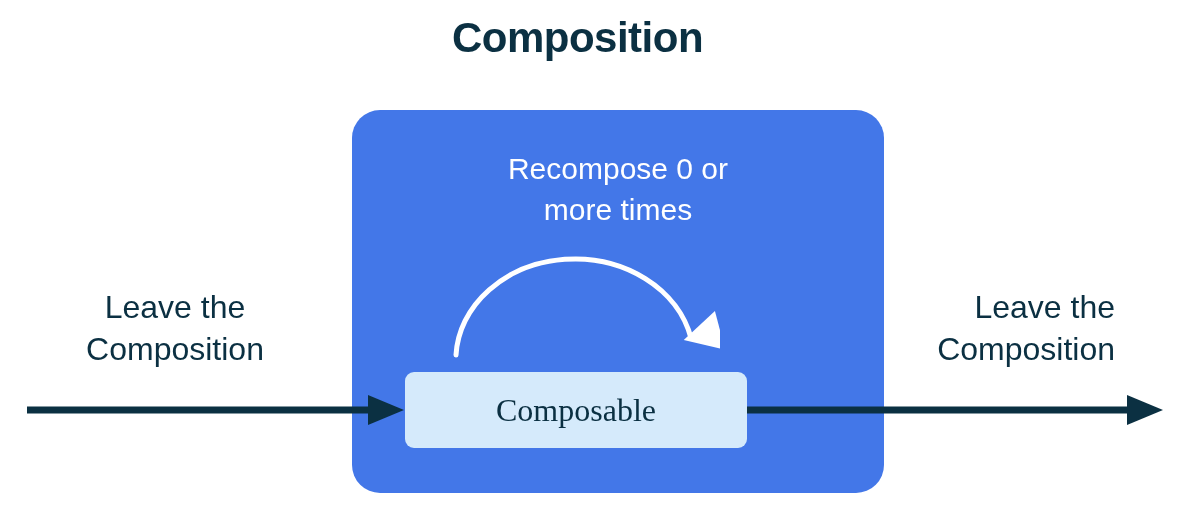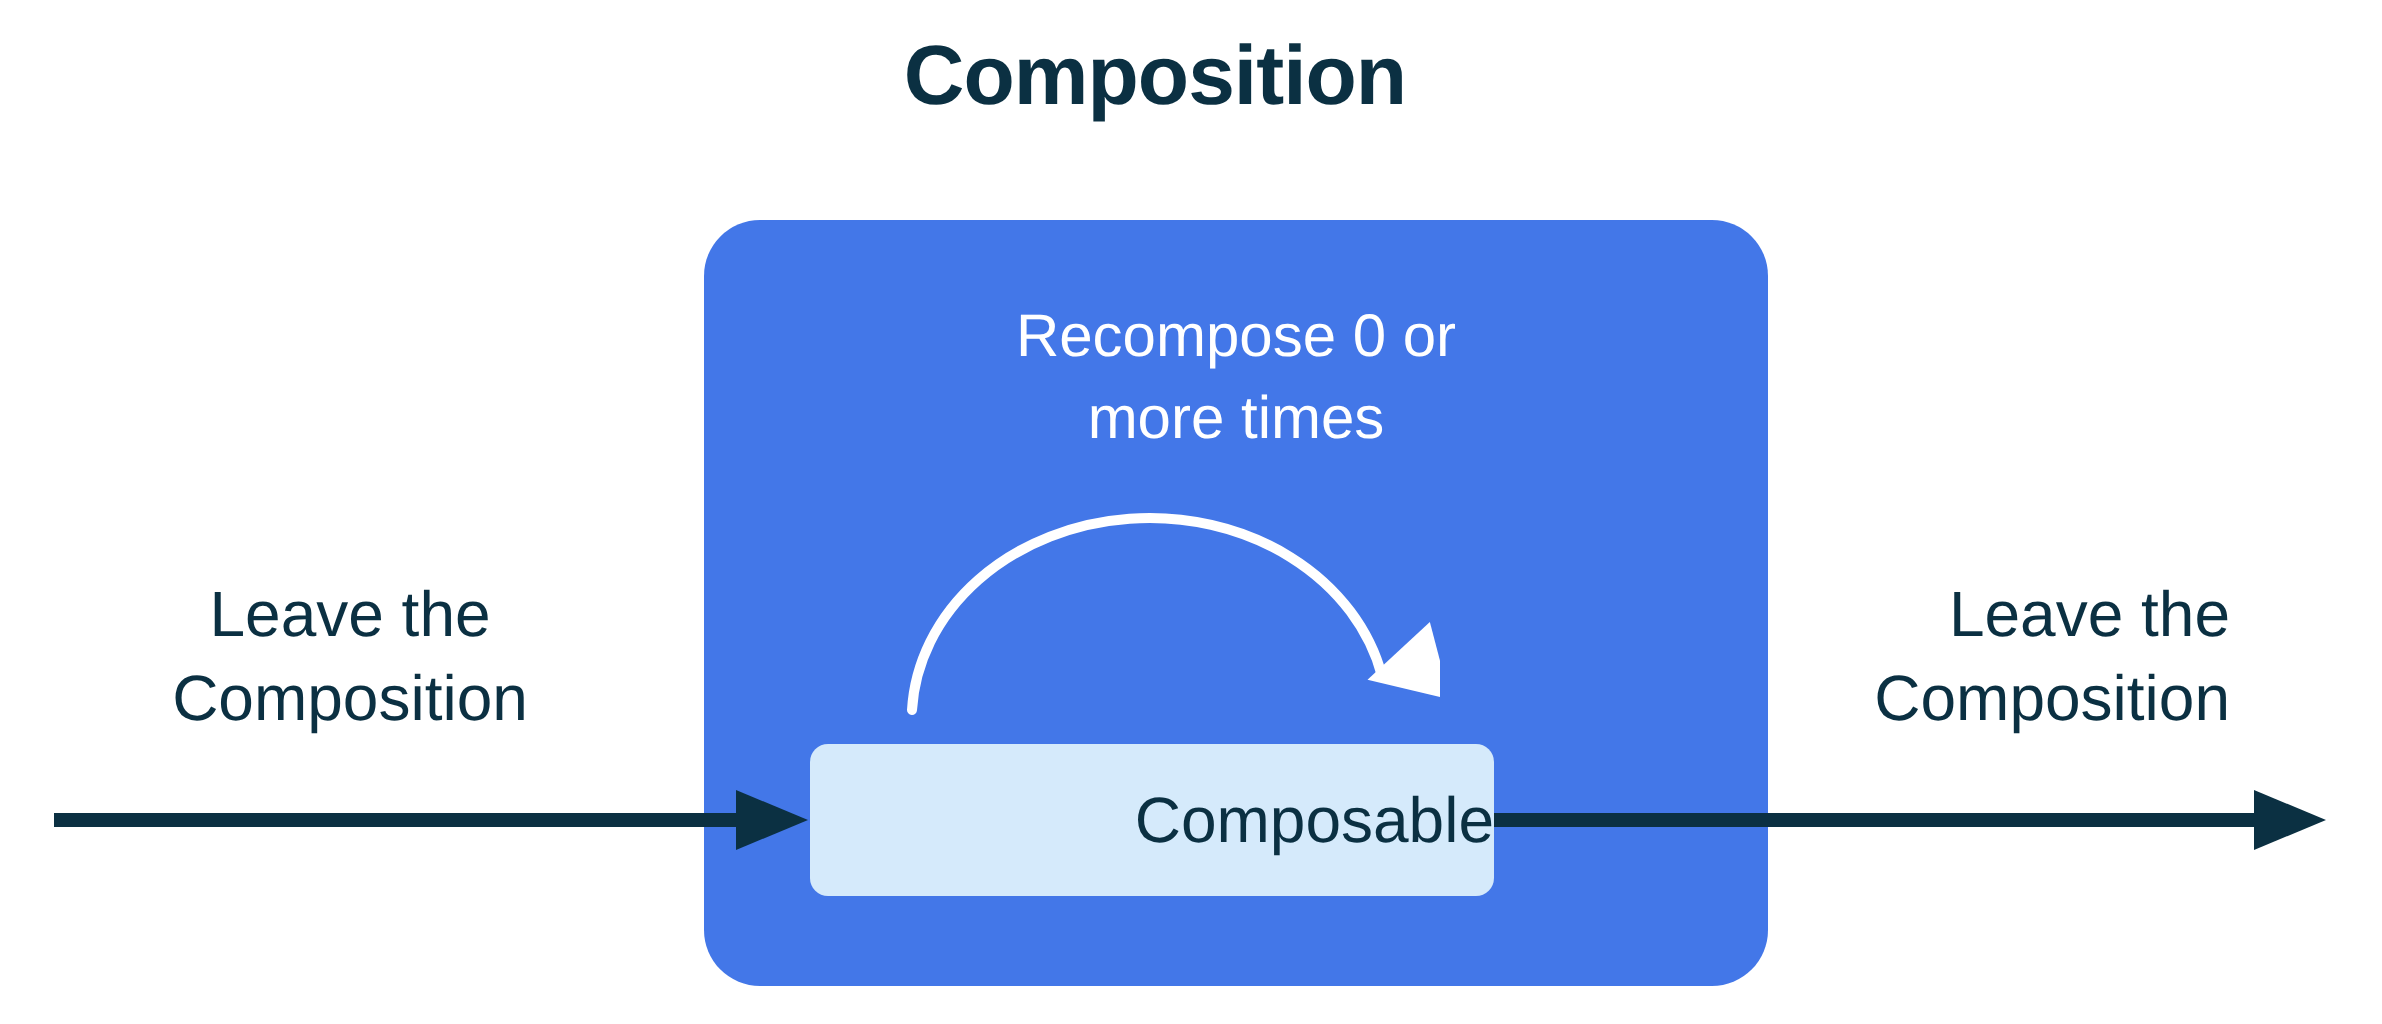--- a/index.html
+++ b/index.html
@@ -54,22 +54,23 @@
   .recompose-arc path { stroke: var(--white); }
   .recompose-arc .head { fill: var(--white); }
   .composable-box {
     position: absolute;
     left: 405px; top: 372px;
     width: 342px; height: 76px;
     background: var(--light-box);
     border-radius: 9px;
     display: flex;
     align-items: center;
-    justify-content: flex-end;
+    justify-content: center;
     z-index: 3;
+    font-family: Liberation Serif, serif;
   }
   .composable-label {
     font-size: 32px;
     color: var(--dark);
   }
   .flow-arrow {
     position: absolute;
     z-index: 2;
   }
   .flow-arrow line { stroke: var(--dark); }

